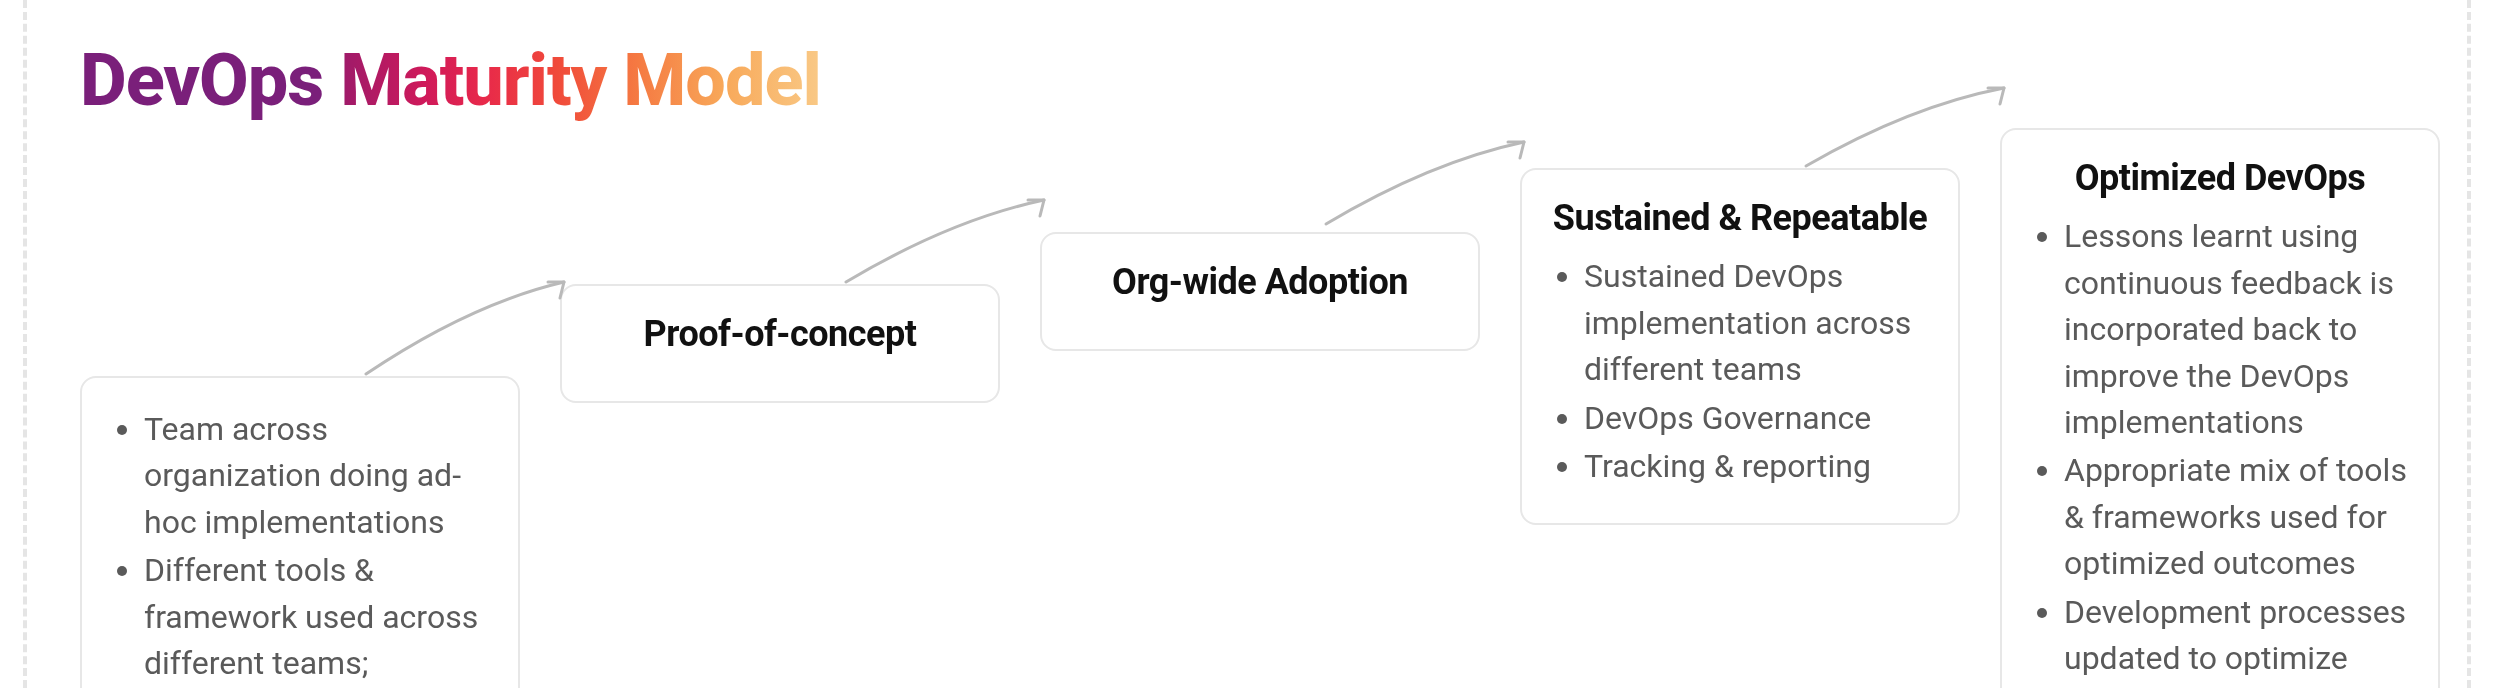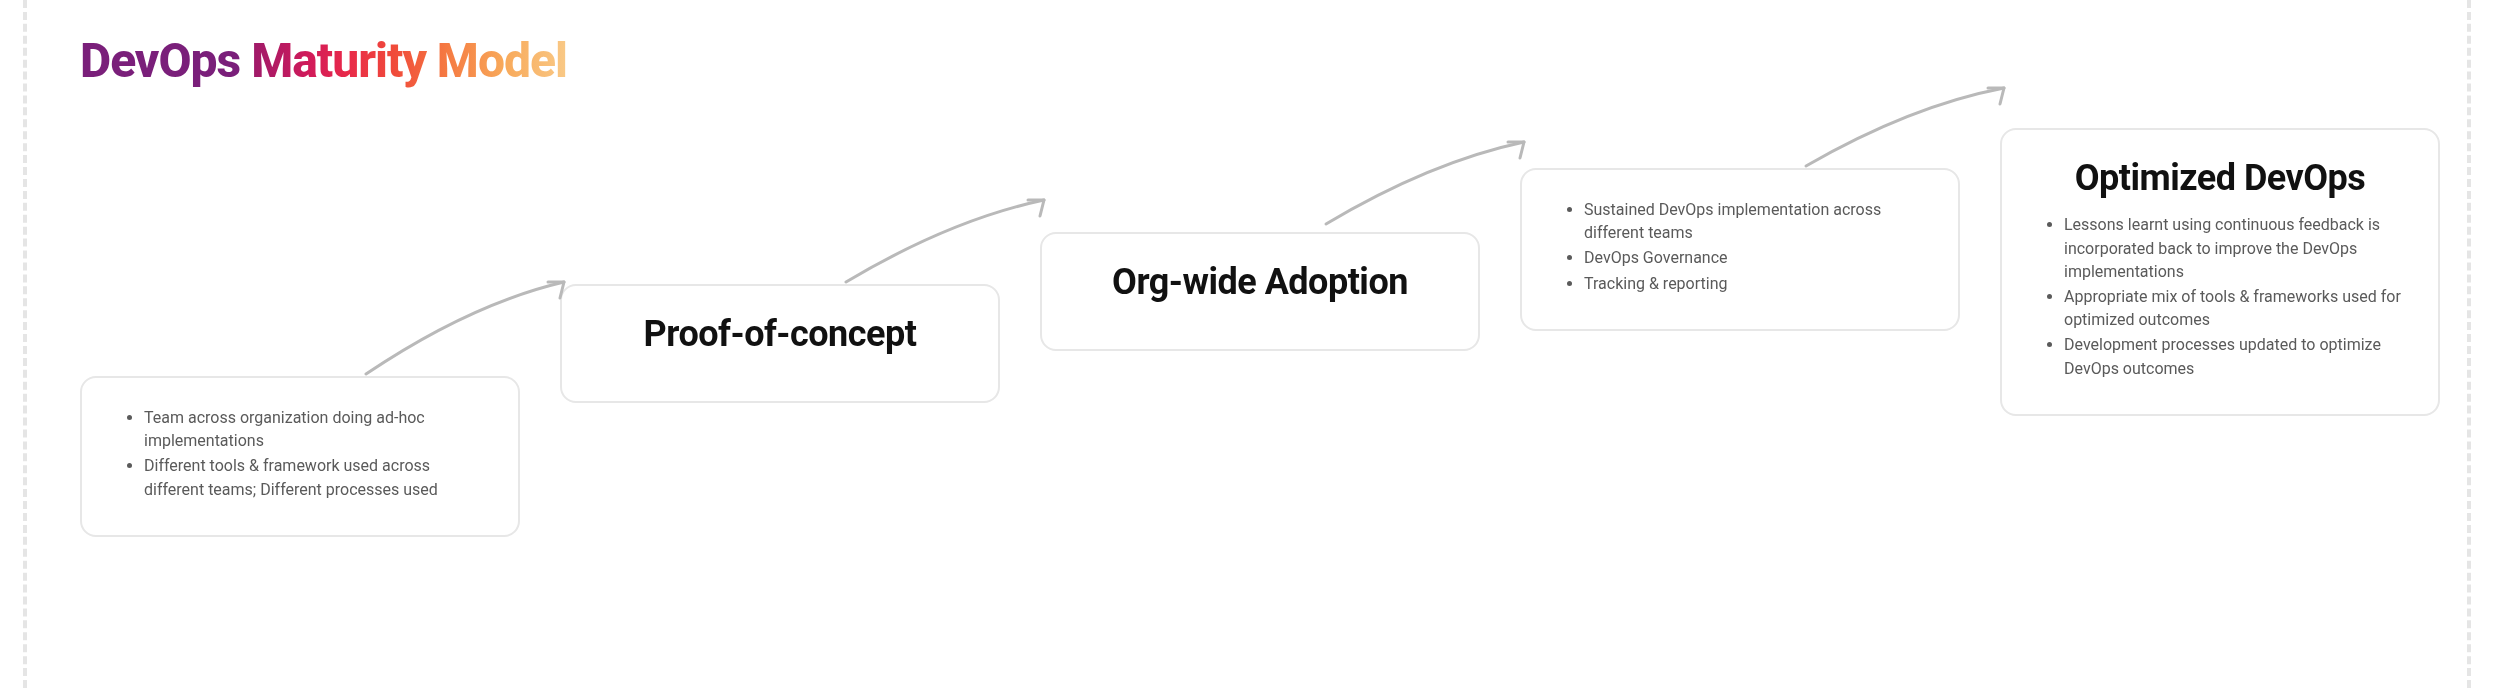--- a/index.html
+++ b/index.html
@@ -16,22 +16,22 @@
     left: 23px;
     top: 0;
     width: 2448px;
     height: 688px;
     border-left: 4px dashed #e5e5e5;
     border-right: 4px dashed #e5e5e5;
   }
   .title {
     position: absolute;
     left: 80px;
-    top: 32px;
-    font-size: 48px;
+    top: 38px;
+    font-size: 72px;
     font-weight: 800;
     letter-spacing: -1px;
     white-space: nowrap;
   }
   .title .w1 { color: #7a1f7a; }
   .title .grad {
     background: linear-gradient(90deg, #9d1a6a 0%, #d01a5a 18%, #e8294a 30%, #f04a3a 45%, #f57a42 62%, #f8a95a 80%, #f9c986 100%);
     -webkit-background-clip: text;
     background-clip: text;
     color: transparent;
@@ -50,21 +50,21 @@
     line-height: 1.15;
     margin-bottom: 14px;
     letter-spacing: -0.5px;
     text-align: center;
   }
   .stage ul {
     list-style: disc;
     padding-left: 32px;
   }
   .stage li {
-    font-size: 16px;
+    font-size: 32px;
     line-height: 1.45;
     color: #5a5a5a;
     margin-bottom: 2px;
   }
   .arrow {
     position: absolute;
     pointer-events: none;
   }
   .arrow svg { display: block; }
 </style>
@@ -90,20 +90,21 @@
 
 <div class="stage" style="left:560px; top:284px; width:440px;">
   <h3>Proof-of-concept</h3>
 </div>
 
 <div class="stage" style="left:1040px; top:232px; width:440px;">
   <h3>Org-wide Adoption</h3>
 </div>
 
 <div class="stage" style="left:1520px; top:168px; width:440px;">
+  <h3>Sustained &amp; Repeatable</h3>
   <ul>
     <li>Sustained DevOps implementation across different teams</li>
     <li>DevOps Governance</li>
     <li>Tracking &amp; reporting</li>
   </ul>
 </div>
 
 <div class="stage" style="left:2000px; top:128px; width:440px;">
   <h3>Optimized DevOps</h3>
   <ul>

